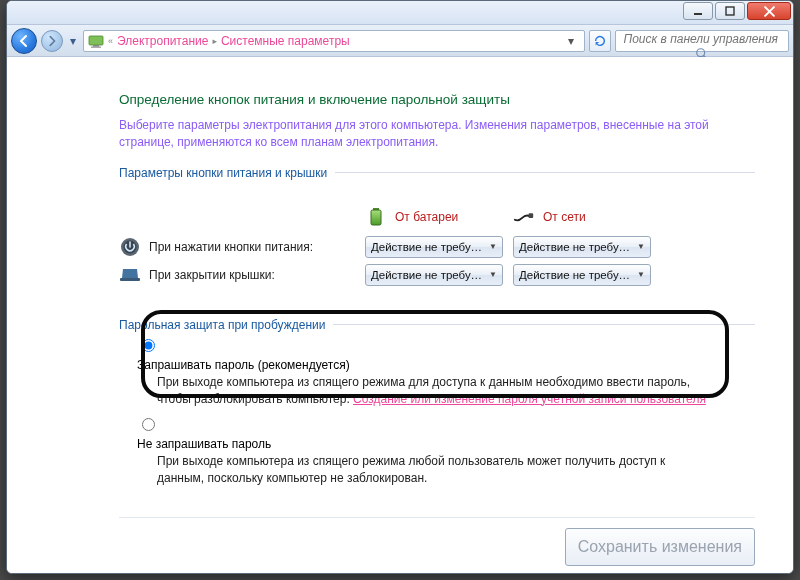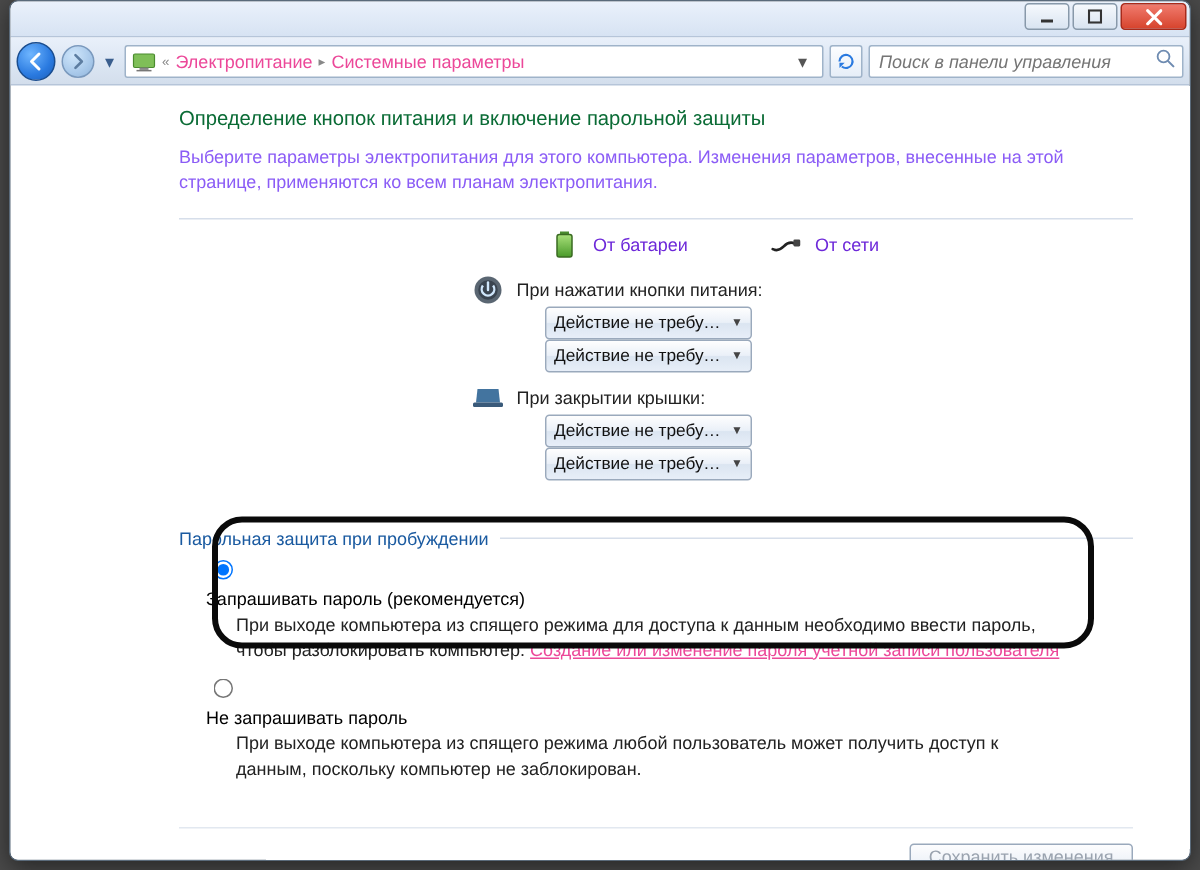--- a/index.html
+++ b/index.html
@@ -88,61 +88,62 @@
   }
   .refresh-btn {
     width:22px; height:22px;
     border:1px solid #9fb3c9;
     background:linear-gradient(to bottom,#fcfdff,#e6eef8);
     border-radius:2px;
     display:flex; align-items:center; justify-content:center;
     color:#2a7ae0;
   }
   .search {
-    width:210px; height:22px;
+    width:174px; height:22px;
     background:#fff;
     border:1px solid #9fb3c9;
     border-radius:2px;
     display:flex; align-items:center;
     padding:0 4px;
+    flex-direction:column;
   }
   .search input {
     border:none; outline:none; flex:1;
     font-size:12px; color:#888; font-style:italic; background:transparent;
   }
   .content {
     flex:1;
     background:#fff;
     overflow:auto;
-    padding:14px 38px 14px 112px;
+    padding:35px 38px 14px 112px;
     position:relative;
   }
   h1.page-title {
     color:#0a6b35;
     font-weight:normal;
     font-size:13.5px;
     margin:0 0 10px 0;
   }
   .intro { color:#8b5cf6; margin:0 0 14px 0; line-height:1.45;}
   .section-label { color:#1a5aa0; font-size:12px; margin:8px 0 6px 0; display:flex; align-items:center; gap:8px;}
   .section-label .rule { flex:1; height:1px; background:#d6deea;}
   .cols-header {
     display:flex;
     margin:6px 0 8px 0;
   }
   .cols-header .spacer { width:246px;}
   .cols-header .col {
     width:148px;
     display:flex; align-items:center; gap:8px;
-    color:#6d28d9;
+    color:#b91c1c;
+    margin-top:20px;
   }
   .row {
     display:flex; align-items:center;
     margin:6px 0;
-    flex-direction:column;
   }
   .row .label {
     width:246px;
     display:flex; align-items:center; gap:8px;
     color:#222;
   }
   .ic { width:22px; height:22px; display:flex; align-items:center; justify-content:center; }
   .dropdown {
     width:138px; height:22px; margin-right:10px;
     border:1px solid #9aa9bc;
@@ -164,25 +165,25 @@
     pointer-events:none;
   }
   .radio-row { display:flex; align-items:flex-start; gap:6px; margin:6px 0 2px 18px;flex-direction:column;}
   .radio-row input { margin-top:1px;}
   .radio-row .rlabel {}
   .radio-desc { color:#222; margin:2px 0 10px 38px; line-height:1.4; max-width:552px;}
   a.inline { color:#ec4899; text-decoration:underline;}
   .foot-sep { border:none; border-top:1px solid #e2e8f0; margin:30px 0 10px 0;}
   .footbar { display:flex; justify-content:flex-end; gap:8px; margin-top:10px; padding-bottom:6px;}
   .btn {
-    min-width:94px; height:18px;
+    min-width:94px; height:38px;
     border:1px solid #9aa9bc;
     background:linear-gradient(to bottom,#fdfdfe,#e8eef6);
     border-radius:3px;
-    font-size:12px;
+    font-size:16px;
     display:flex; align-items:center; justify-content:center;
     padding:0 12px;
     color:#222;
   }
   .btn.disabled { color:#9aa3af;}
 </style>
 </head>
 <body>
 
 <div class="window">
@@ -249,20 +250,21 @@
       </span>
     </div>
   </div>
 
   <div class="content">
 
     <h1 class="page-title">Определение кнопок питания и включение парольной защиты</h1>
     <p class="intro">Выберите параметры электропитания для этого компьютера. Изменения параметров, внесенные на этой странице, применяются ко всем планам электропитания.</p>
 
     <div class="section-label">
+      <span>Параметры кнопки питания и крышки</span>
       <span class="rule"></span>
     </div>
 
     <div class="cols-header">
       <div class="spacer"></div>
       <div class="col">
         <span class="ic">
           <svg width="14" height="20" viewBox="0 0 14 20">
               <rect x="4" y="1" width="6" height="2" fill="#4a8b2e"></rect>
               <rect x="2" y="3" width="10" height="15" rx="1.5" fill="url(#g1)" stroke="#3a6b22"></rect>

